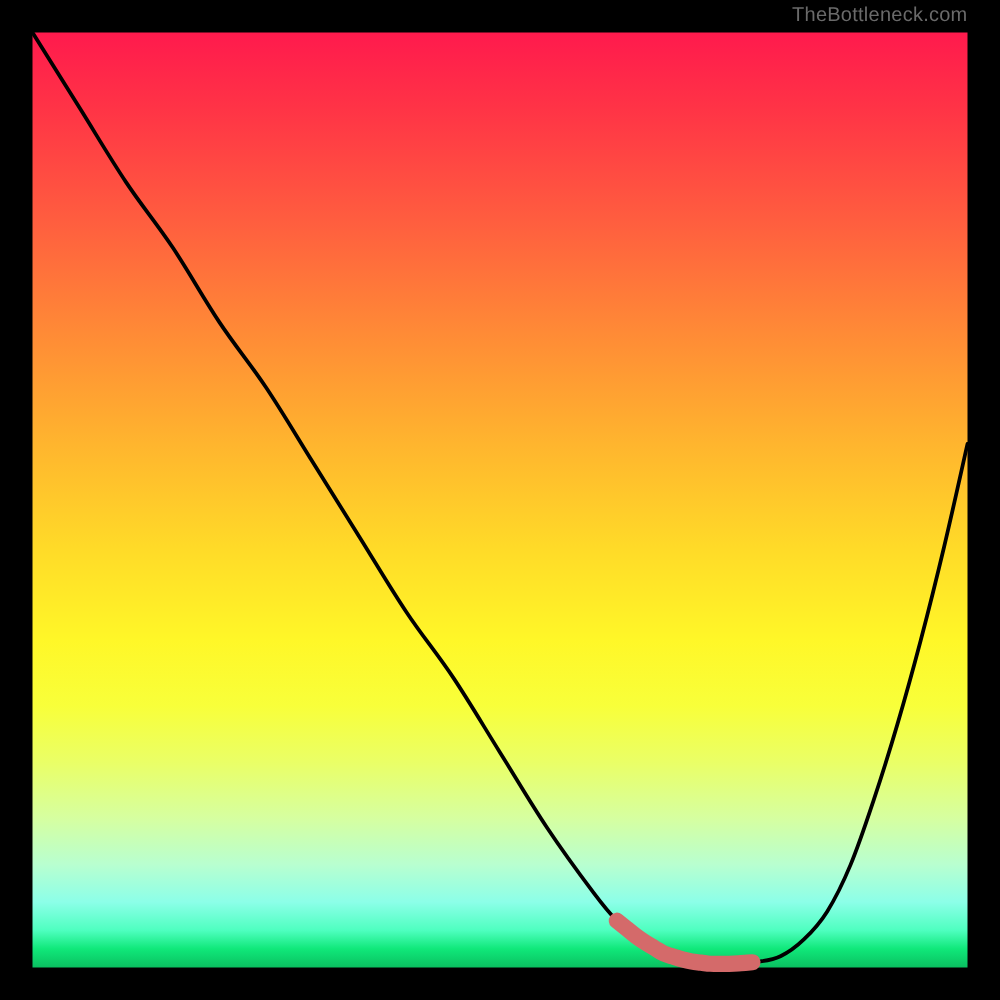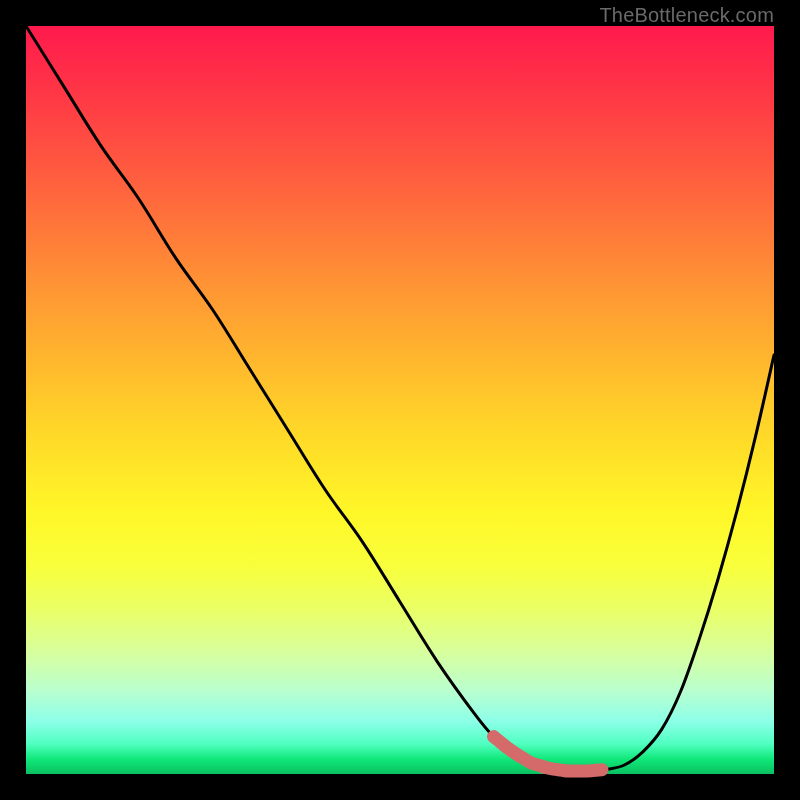--- a/index.html
+++ b/index.html
@@ -41,21 +41,21 @@
       #4fffc0 96%,
       #10e87a 98%,
       #0ac060 100%
     );
   }
   .watermark {
     position: absolute;
     top: 4px;
     right: 26px;
     font-family: Arial, Helvetica, sans-serif;
-    font-size: 20px;
+    font-size: 16px;
     color: #6a6a6a;
     letter-spacing: 0.2px;
     user-select: none;
   }
   svg.curve {
     position: absolute;
     left: 0;
     top: 0;
     width: 748px;
     height: 748px;

